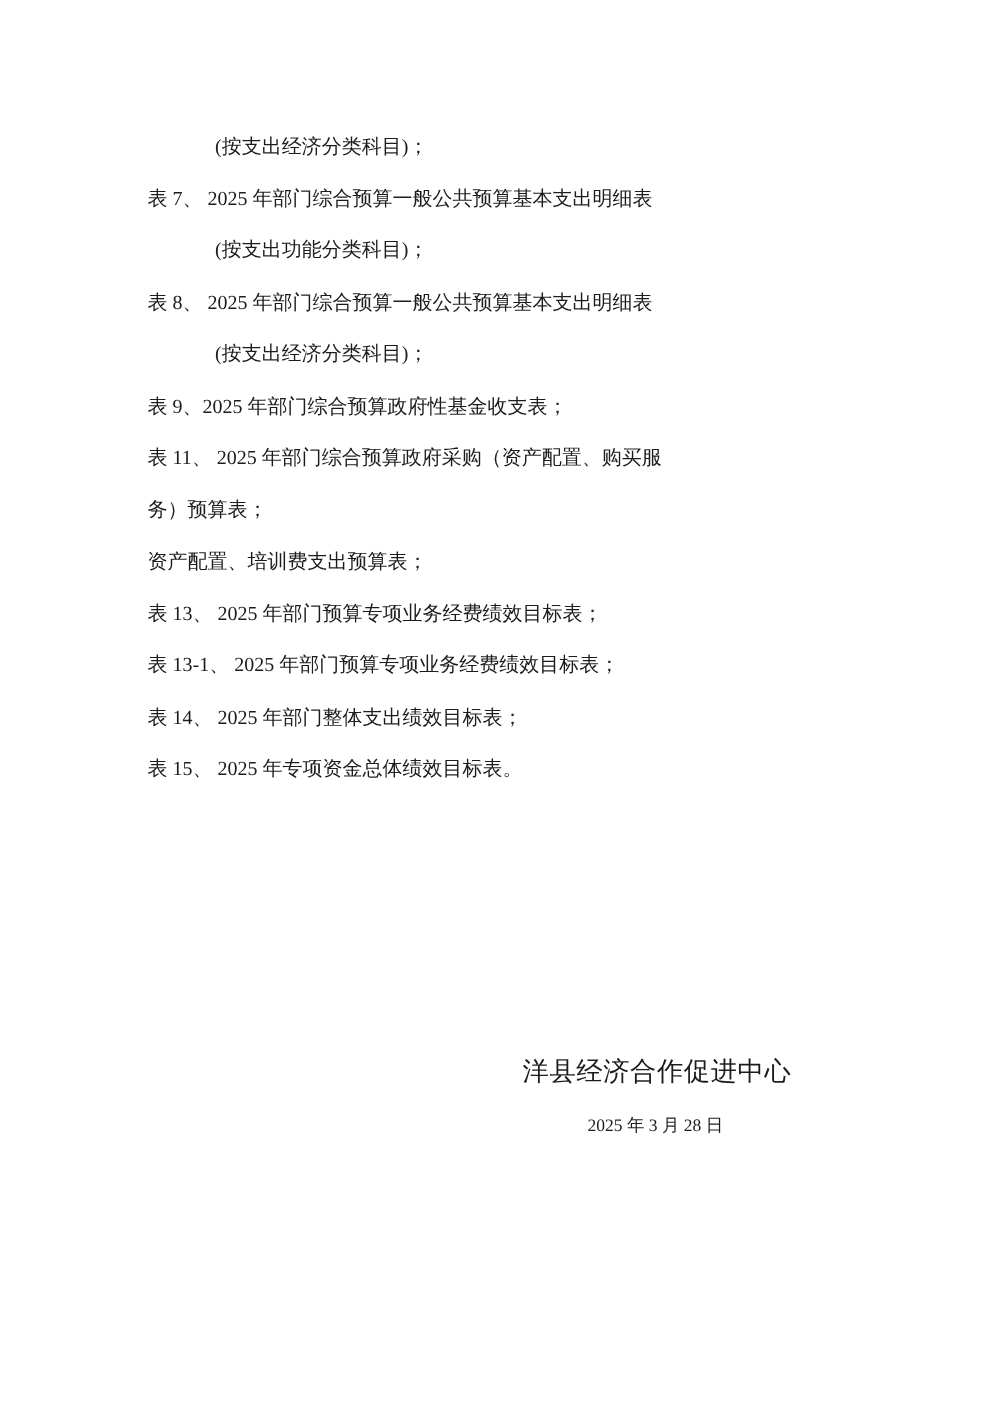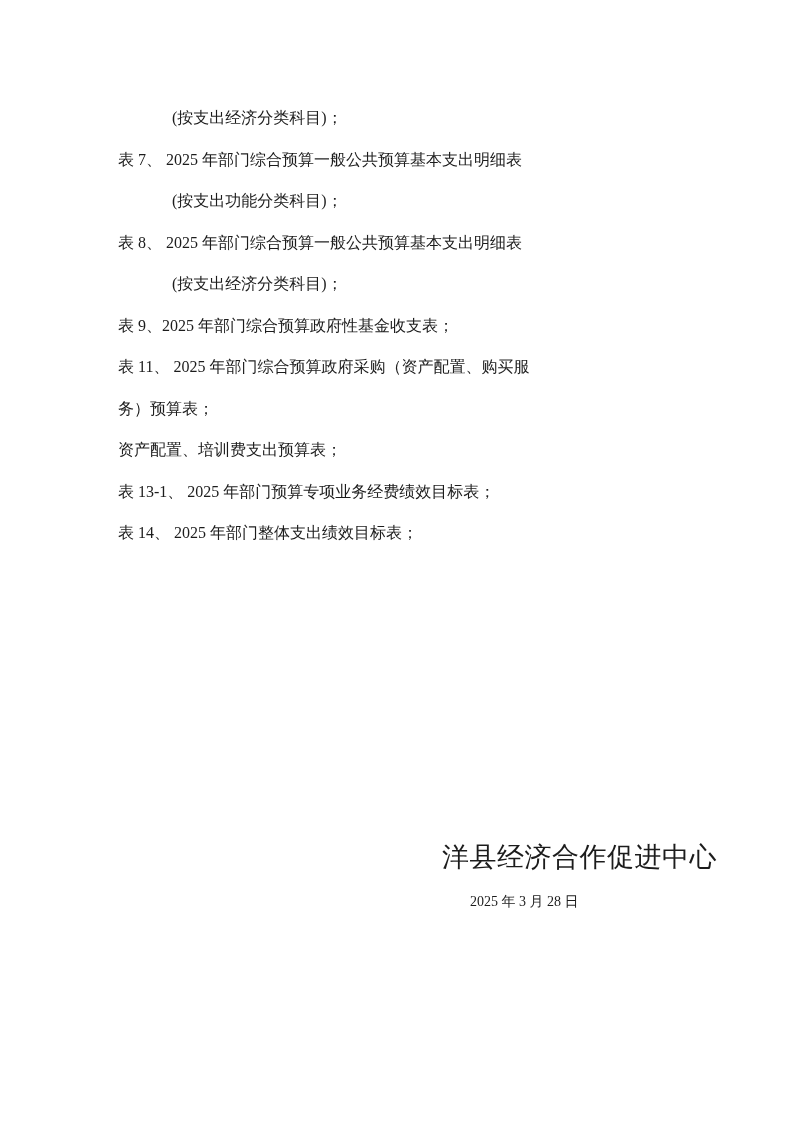--- a/index.html
+++ b/index.html
@@ -26,23 +26,23 @@
   }
   .doc-line {
     white-space: nowrap;
     height: 41.5px;
   }
   .doc-line.sub {
     padding-left: 54px;
   }
   .signature-org {
     position: absolute;
-    left: 442px;
+    left: 418px;
     top: 837px;
-    font-size: 27px;
+    font-size: 21px;
     line-height: 41.5px;
     letter-spacing: 0.5px;
     white-space: nowrap;
   }
   .signature-date {
     position: absolute;
     left: 470px;
     top: 881px;
     font-size: 14px;
     line-height: 41.5px;
@@ -57,20 +57,22 @@
   <div class="doc-body">
     <div class="doc-line sub">(按支出经济分类科目)；</div>
     <div class="doc-line">表 7、 2025 年部门综合预算一般公共预算基本支出明细表</div>
     <div class="doc-line sub">(按支出功能分类科目)；</div>
     <div class="doc-line">表 8、 2025 年部门综合预算一般公共预算基本支出明细表</div>
     <div class="doc-line sub">(按支出经济分类科目)；</div>
     <div class="doc-line">表 9、2025 年部门综合预算政府性基金收支表；</div>
     <div class="doc-line">表 11、 2025 年部门综合预算政府采购（资产配置、购买服</div>
     <div class="doc-line">务）预算表；</div>
     <div class="doc-line">资产配置、培训费支出预算表；</div>
+    <div class="doc-line">表 13、 2025 年部门预算专项业务经费绩效目标表；</div>
     <div class="doc-line">表 13-1、 2025 年部门预算专项业务经费绩效目标表；</div>
     <div class="doc-line">表 14、 2025 年部门整体支出绩效目标表；</div>
+    <div class="doc-line">表 15、 2025 年专项资金总体绩效目标表。</div>
   </div>
 
   <div class="signature-org">洋县经济合作促进中心</div>
   <div class="signature-date">2025 年 3 月 28 日</div>
 
 </div>
 
 </body></html>

